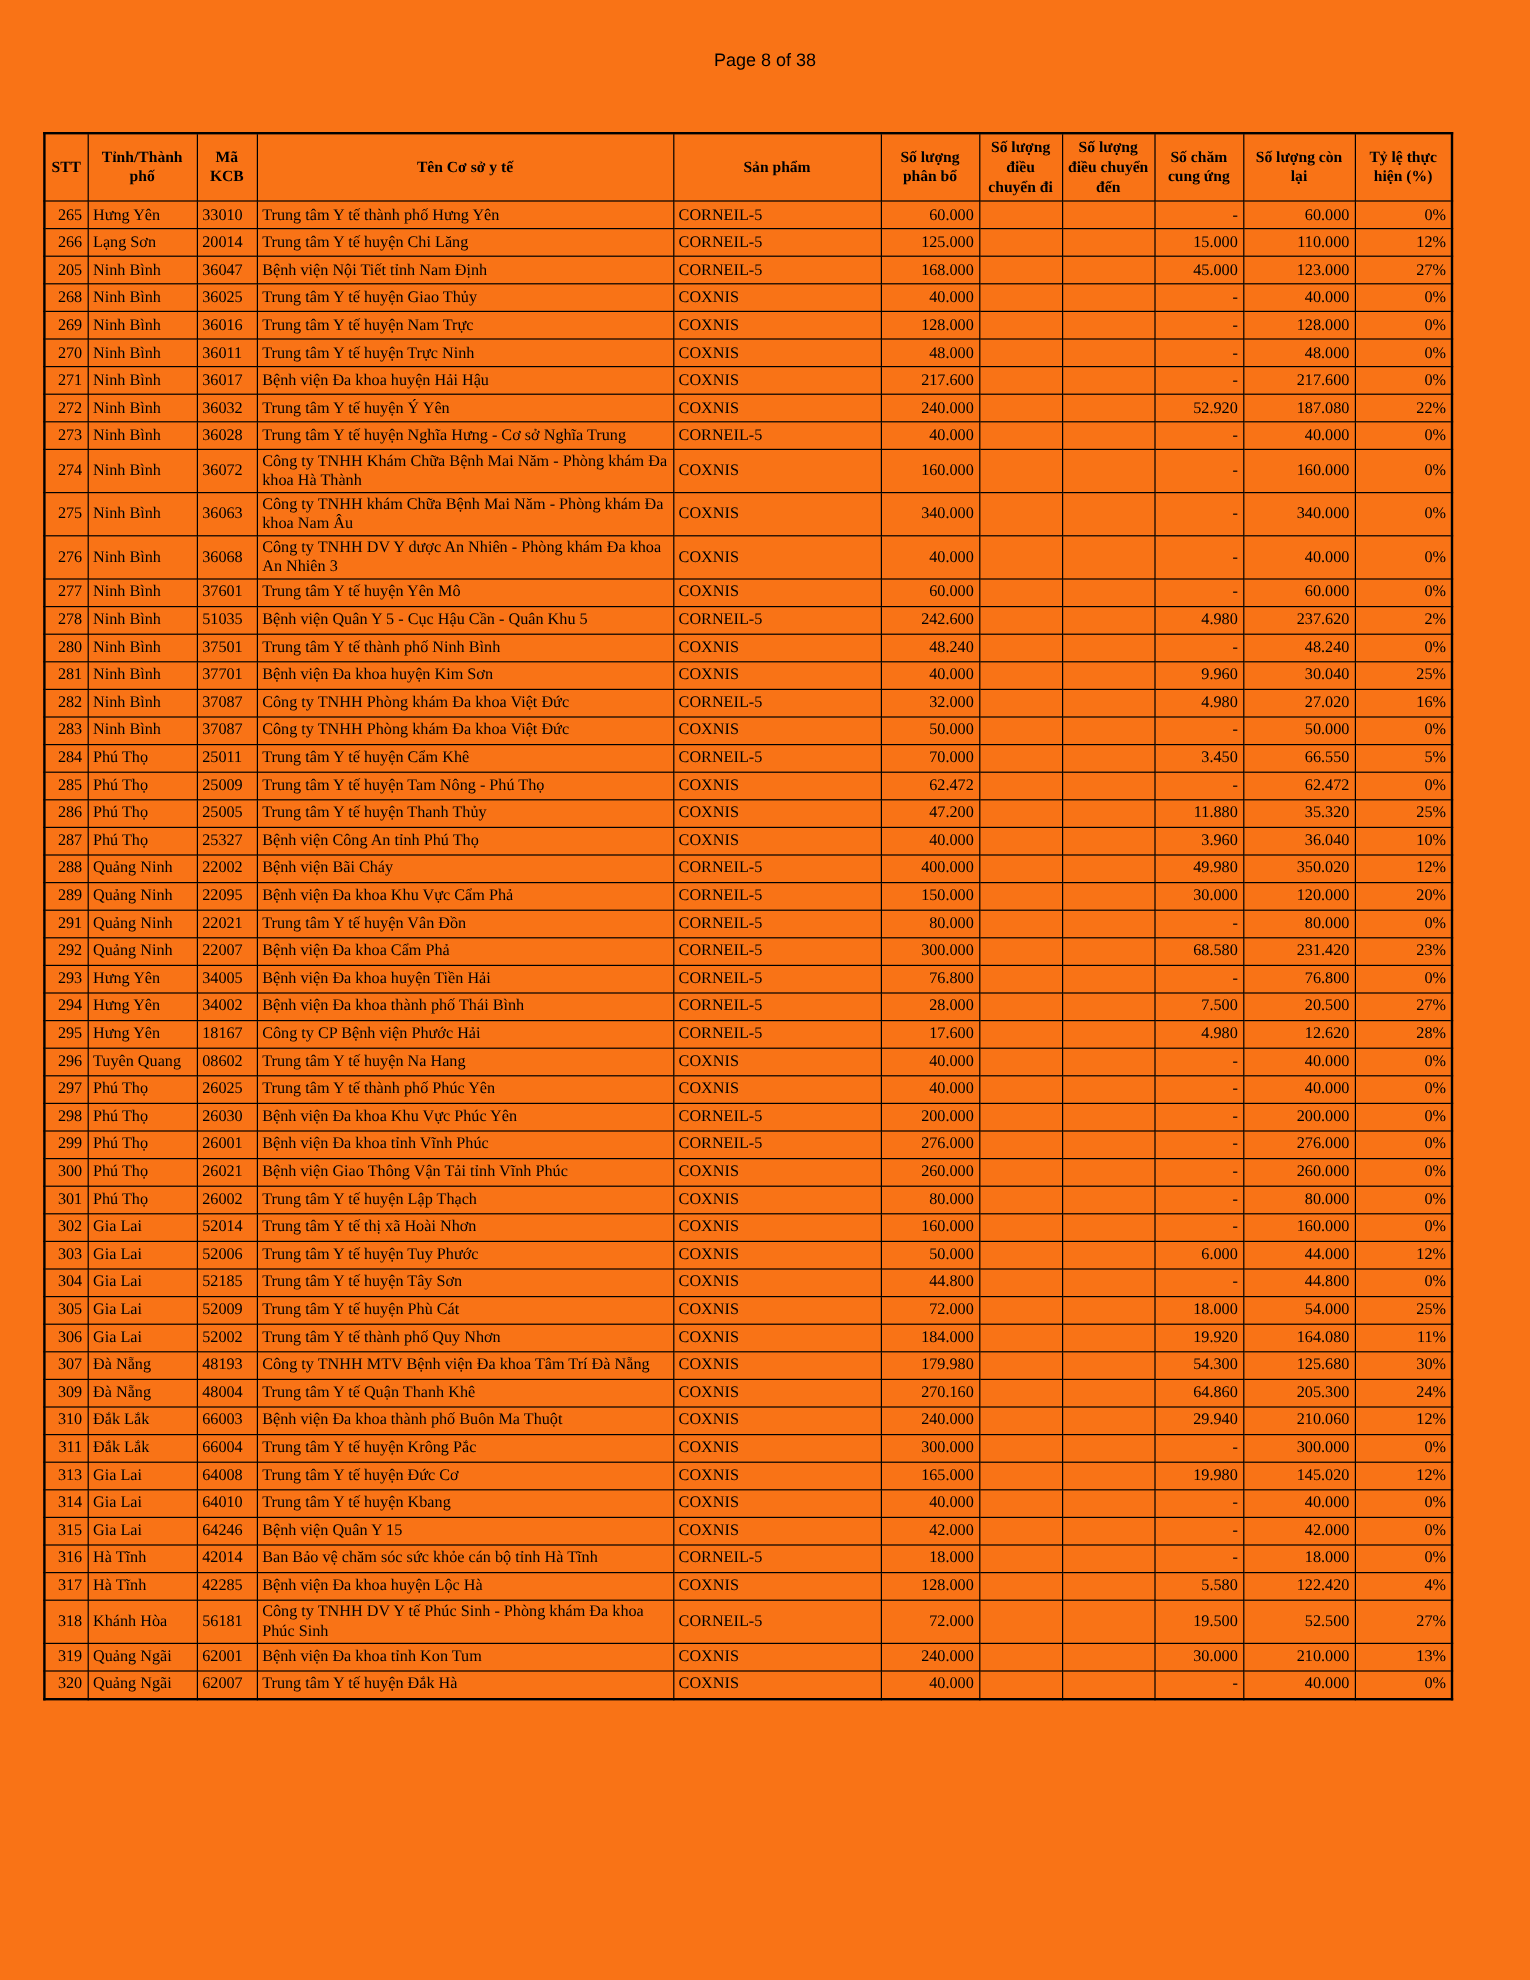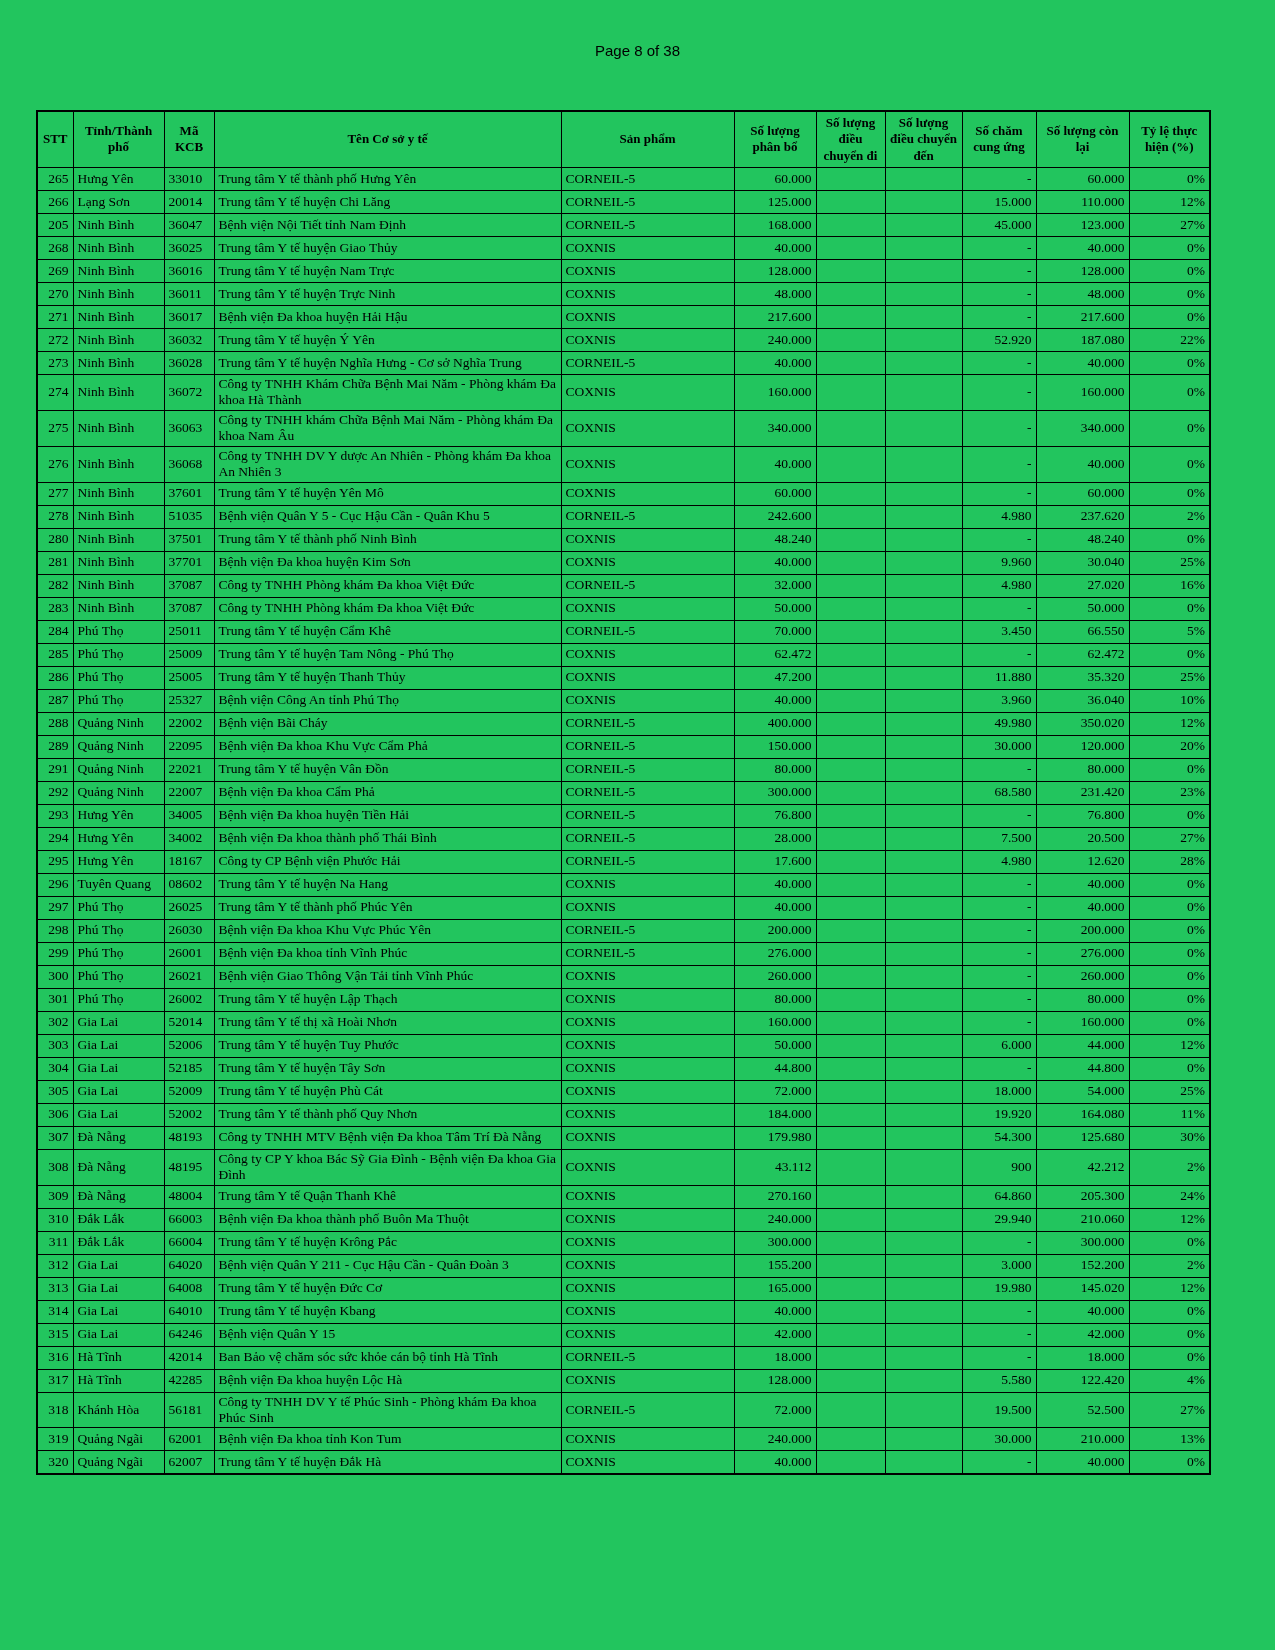--- a/index.html
+++ b/index.html
@@ -4,21 +4,21 @@
 <style>
   html, body {
     margin: 0;
     padding: 0;
     background: #ffffff;
   }
   .page {
     position: relative;
     width: 1275px;
     height: 1650px;
-    background: #22c55e;
+    background: #f97316;
     color: #000000;
     font-family: "Liberation Serif", serif;
     overflow: hidden;
   }
   .page-header {
     position: absolute;
     top: 42px;
     left: 0;
     width: 100%;
     text-align: center;
@@ -627,33 +627,20 @@
             <td class="txt">Công ty TNHH MTV Bệnh viện Đa khoa Tâm Trí Đà Nẵng</td>
             <td class="txt">COXNIS</td>
             <td class="num">179.980</td>
             <td class="num"></td>
             <td class="num"></td>
             <td class="num">54.300</td>
             <td class="num">125.680</td>
             <td class="num">30%</td>
           </tr>
           <tr>
-            <td class="num">308</td>
-            <td class="txt">Đà Nẵng</td>
-            <td class="txt">48195</td>
-            <td class="txt">Công ty CP Y khoa Bác Sỹ Gia Đình - Bệnh viện Đa khoa Gia Đình</td>
-            <td class="txt">COXNIS</td>
-            <td class="num">43.112</td>
-            <td class="num"></td>
-            <td class="num"></td>
-            <td class="num">900</td>
-            <td class="num">42.212</td>
-            <td class="num">2%</td>
-          </tr>
-          <tr>
             <td class="num">309</td>
             <td class="txt">Đà Nẵng</td>
             <td class="txt">48004</td>
             <td class="txt">Trung tâm Y tế Quận Thanh Khê</td>
             <td class="txt">COXNIS</td>
             <td class="num">270.160</td>
             <td class="num"></td>
             <td class="num"></td>
             <td class="num">64.860</td>
             <td class="num">205.300</td>
@@ -677,33 +664,20 @@
             <td class="txt">Đắk Lắk</td>
             <td class="txt">66004</td>
             <td class="txt">Trung tâm Y tế huyện Krông Pắc</td>
             <td class="txt">COXNIS</td>
             <td class="num">300.000</td>
             <td class="num"></td>
             <td class="num"></td>
             <td class="num dash">-</td>
             <td class="num">300.000</td>
             <td class="num">0%</td>
-          </tr>
-          <tr>
-            <td class="num">312</td>
-            <td class="txt">Gia Lai</td>
-            <td class="txt">64020</td>
-            <td class="txt">Bệnh viện Quân Y 211 - Cục Hậu Cần - Quân Đoàn 3</td>
-            <td class="txt">COXNIS</td>
-            <td class="num">155.200</td>
-            <td class="num"></td>
-            <td class="num"></td>
-            <td class="num">3.000</td>
-            <td class="num">152.200</td>
-            <td class="num">2%</td>
           </tr>
           <tr>
             <td class="num">313</td>
             <td class="txt">Gia Lai</td>
             <td class="txt">64008</td>
             <td class="txt">Trung tâm Y tế huyện Đức Cơ</td>
             <td class="txt">COXNIS</td>
             <td class="num">165.000</td>
             <td class="num"></td>
             <td class="num"></td>

